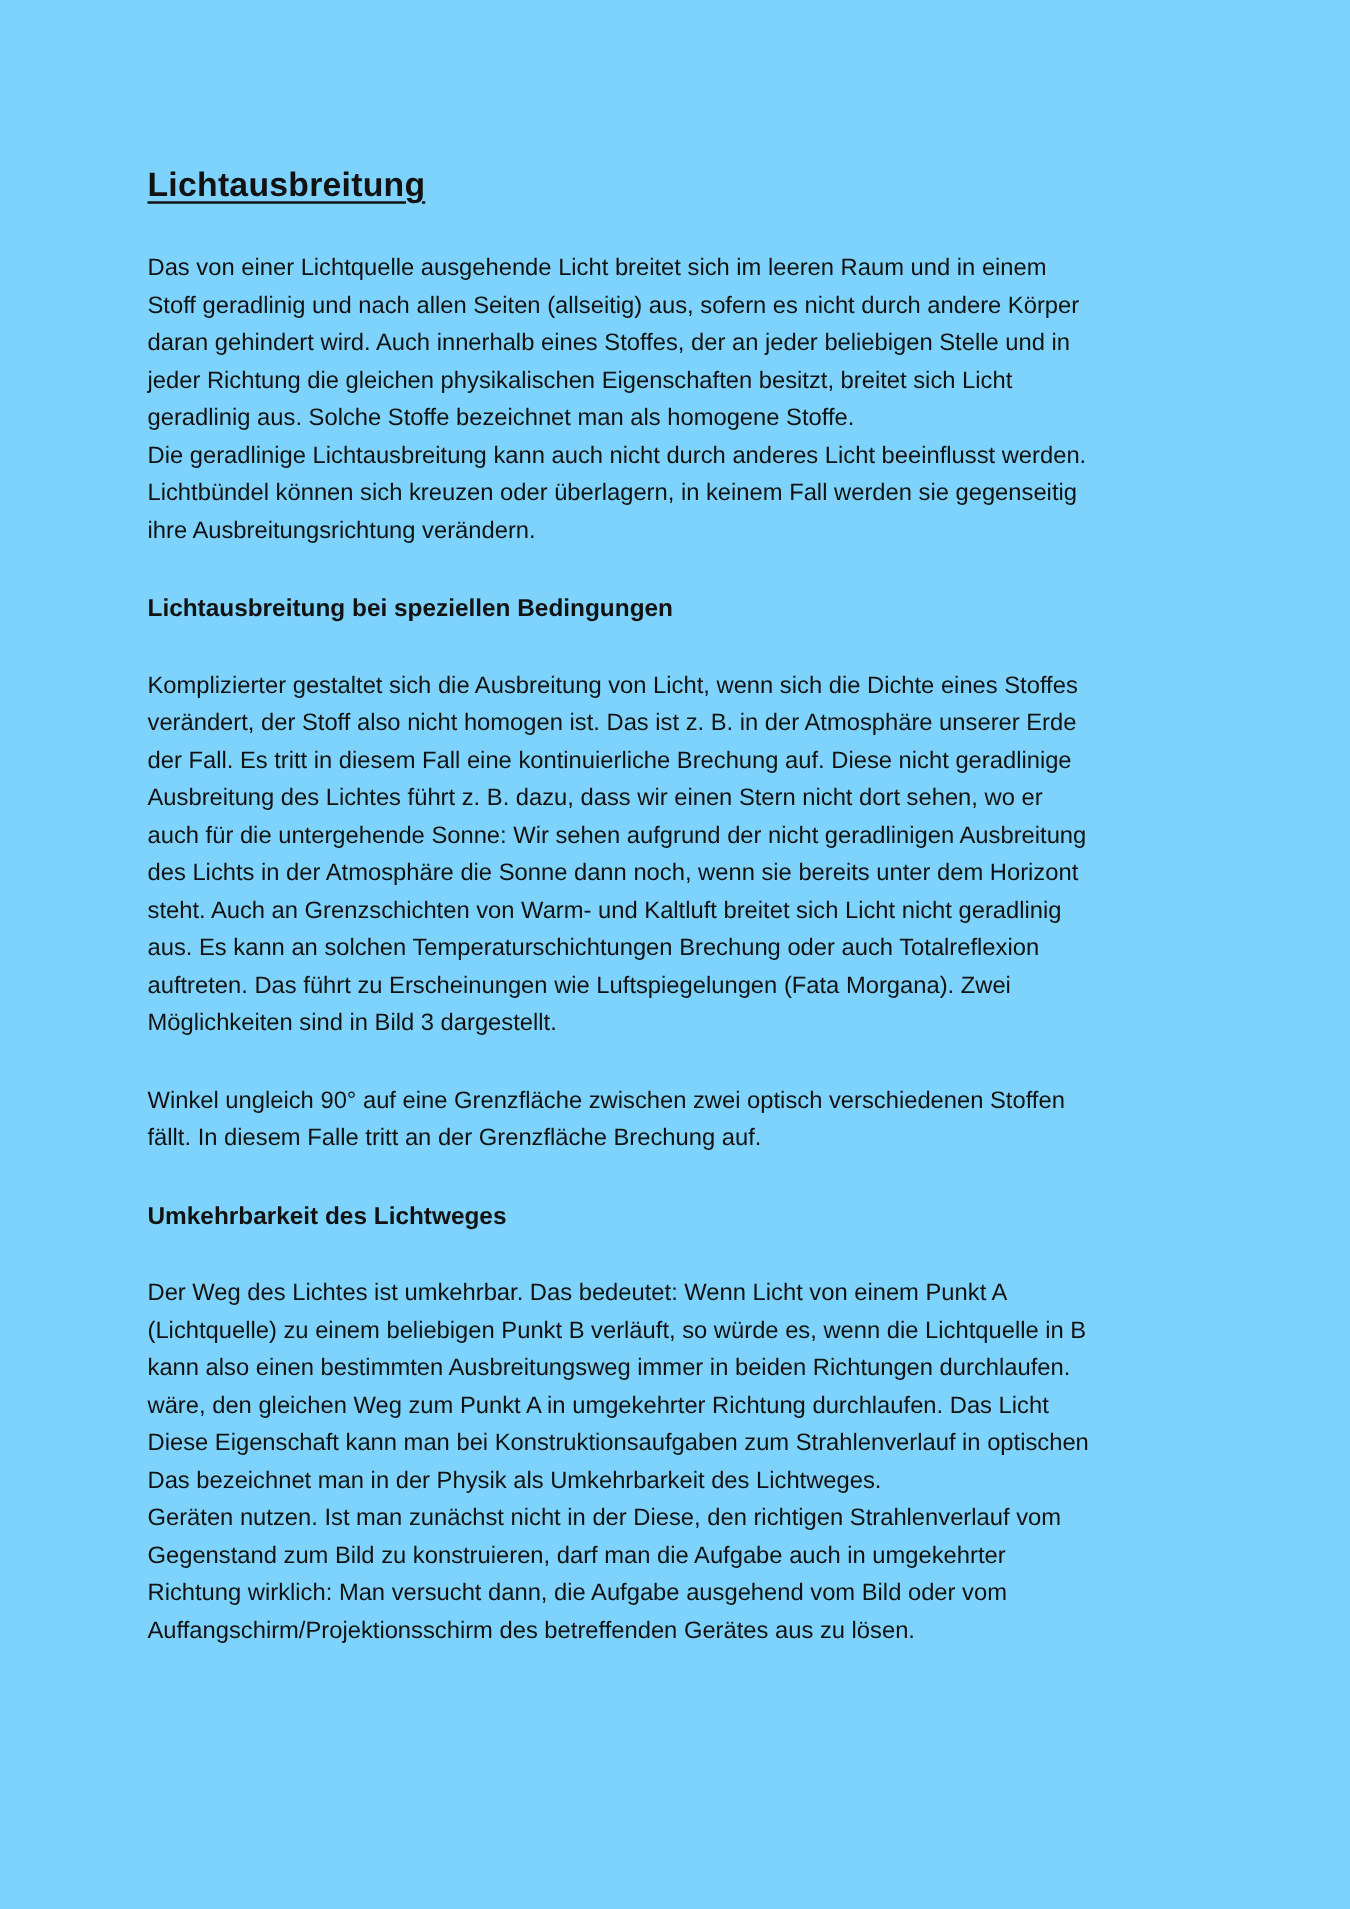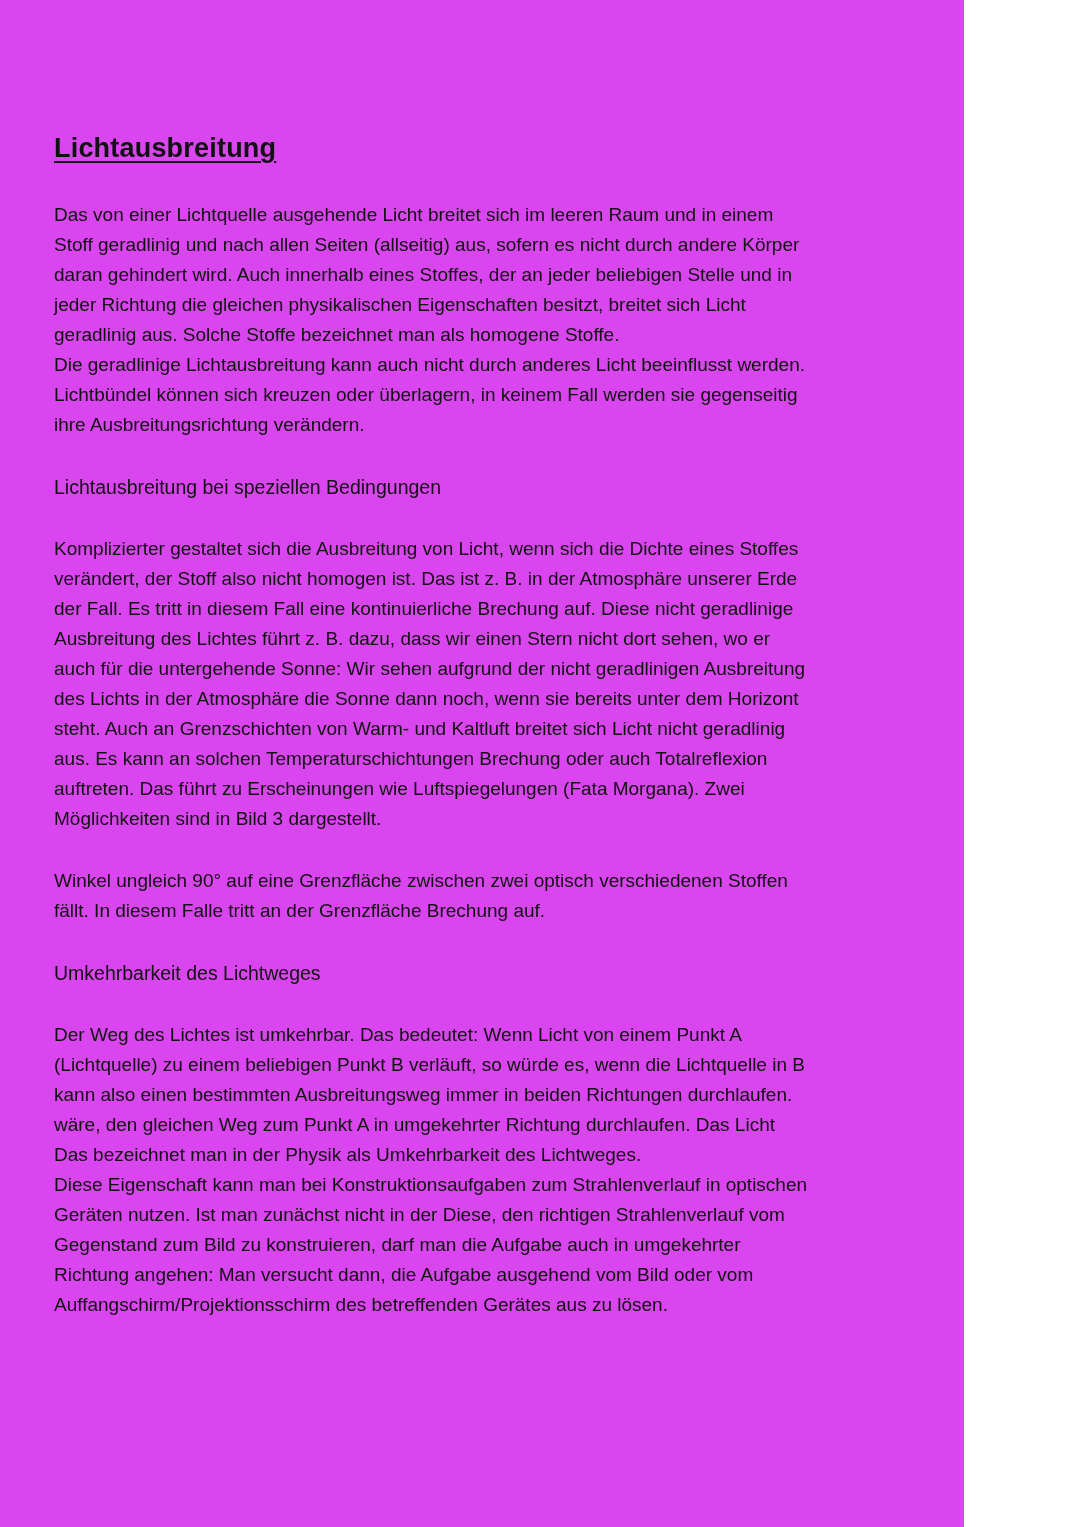--- a/index.html
+++ b/index.html
@@ -9,39 +9,39 @@
   body {
     width: 1080px;
     height: 1527px;
     background: #ffffff;
     font-family: "Liberation Sans", "DejaVu Sans", sans-serif;
     color: #121212;
     overflow: hidden;
   }
   .page {
     position: relative;
-    width: 964px;
+    width: 1080px;
     height: 1527px;
-    background: #d946ef;
+    background: #7dd3fc;
     box-sizing: border-box;
-    padding: 131px 90px 0 54px;
+    padding: 131px 90px 0 118px;
   }
   .doc-title {
     font-size: 27px;
     font-weight: bold;
     line-height: 34px;
     text-decoration: underline;
     text-underline-offset: 4px;
     text-decoration-thickness: 2px;
     margin: 0 0 35px 0;
     letter-spacing: 0.2px;
   }
   .heading {
     font-size: 19.5px;
-    font-weight: normal;
+    font-weight: bold;
     line-height: 30px;
     margin: 12px 0 32px 0;
   }
   .paragraph {
     margin: 0 0 32px 0;
   }
   .line {
     font-size: 19px;
     line-height: 30px;
     white-space: pre;
@@ -79,21 +79,21 @@
       <div class="paragraph">
         <div class="line">Winkel ungleich 90° auf eine Grenzfläche zwischen zwei optisch verschiedenen Stoffen</div>
         <div class="line">fällt. In diesem Falle tritt an der Grenzfläche Brechung auf.</div>
       </div>
       <div class="heading">Umkehrbarkeit des Lichtweges</div>
       <div class="paragraph">
         <div class="line">Der Weg des Lichtes ist umkehrbar. Das bedeutet: Wenn Licht von einem Punkt A</div>
         <div class="line">(Lichtquelle) zu einem beliebigen Punkt B verläuft, so würde es, wenn die Lichtquelle in B</div>
         <div class="line">kann also einen bestimmten Ausbreitungsweg immer in beiden Richtungen durchlaufen.</div>
         <div class="line">wäre, den gleichen Weg zum Punkt A in umgekehrter Richtung durchlaufen. Das Licht</div>
+        <div class="line">Diese Eigenschaft kann man bei Konstruktionsaufgaben zum Strahlenverlauf in optischen</div>
         <div class="line">Das bezeichnet man in der Physik als Umkehrbarkeit des Lichtweges.</div>
-        <div class="line">Diese Eigenschaft kann man bei Konstruktionsaufgaben zum Strahlenverlauf in optischen</div>
         <div class="line">Geräten nutzen. Ist man zunächst nicht in der Diese, den richtigen Strahlenverlauf vom</div>
         <div class="line">Gegenstand zum Bild zu konstruieren, darf man die Aufgabe auch in umgekehrter</div>
-        <div class="line">Richtung angehen: Man versucht dann, die Aufgabe ausgehend vom Bild oder vom</div>
+        <div class="line">Richtung wirklich: Man versucht dann, die Aufgabe ausgehend vom Bild oder vom</div>
         <div class="line">Auffangschirm/Projektionsschirm des betreffenden Gerätes aus zu lösen.</div>
       </div>
     </div>
 </div>
 
 </body></html>

